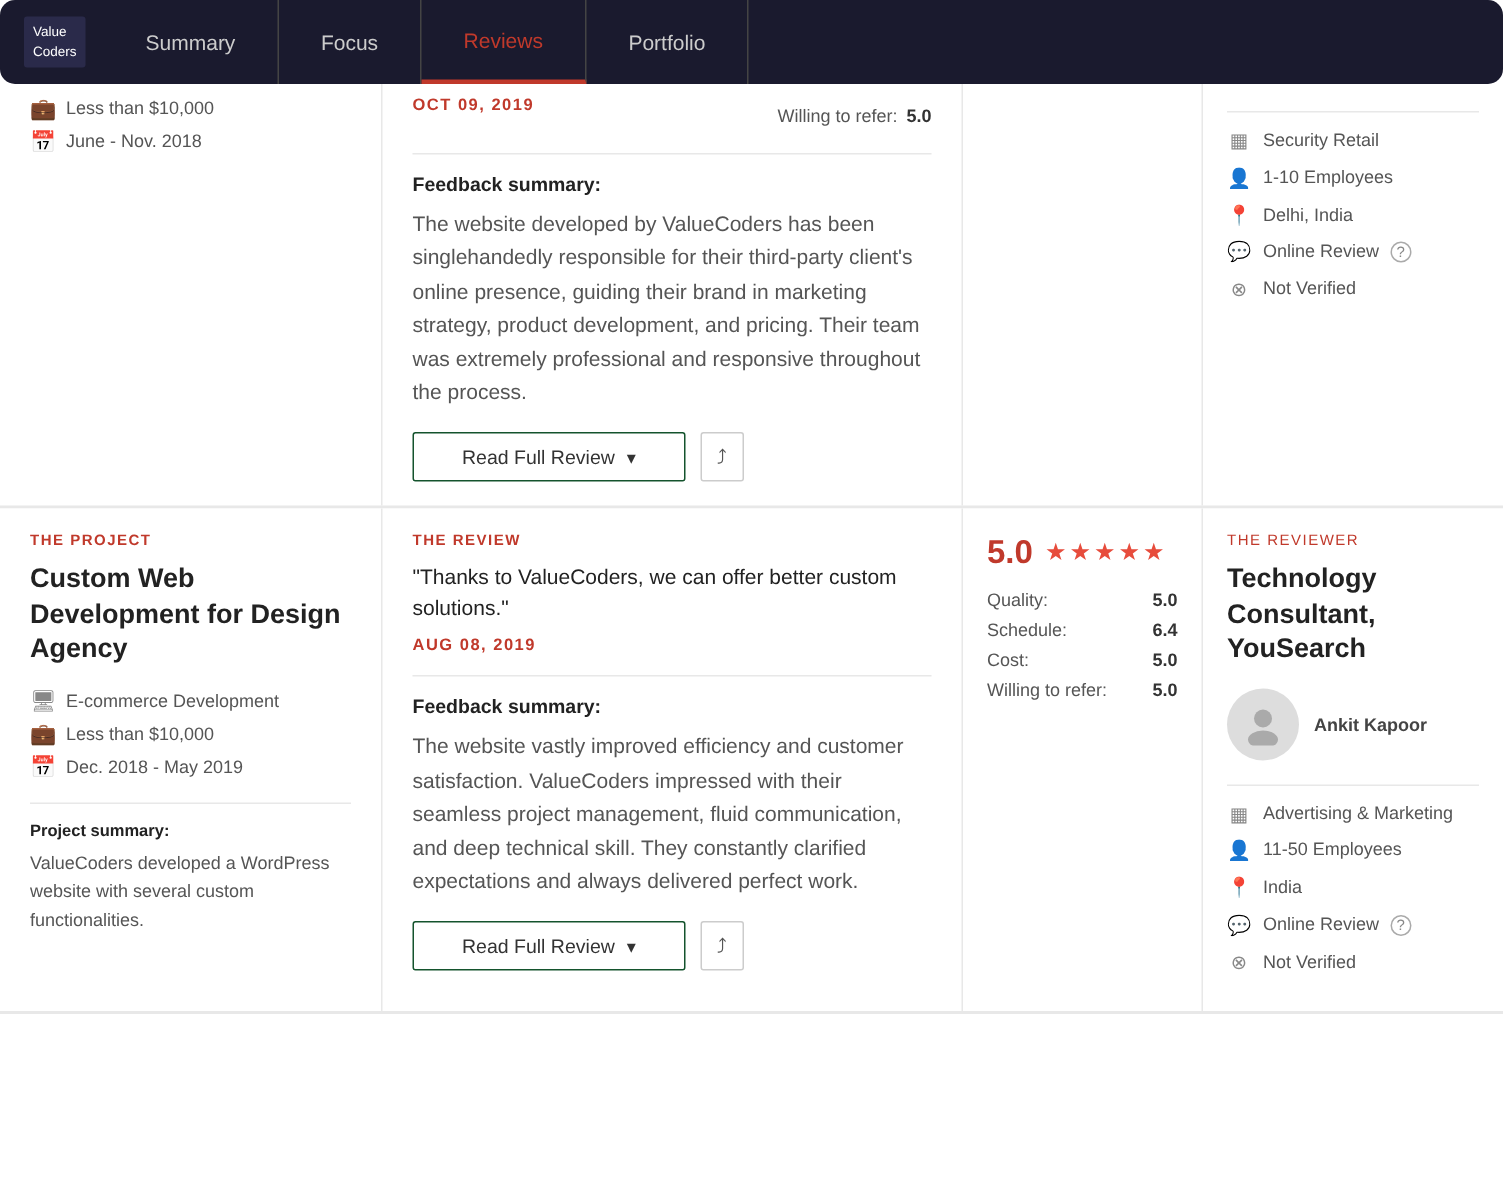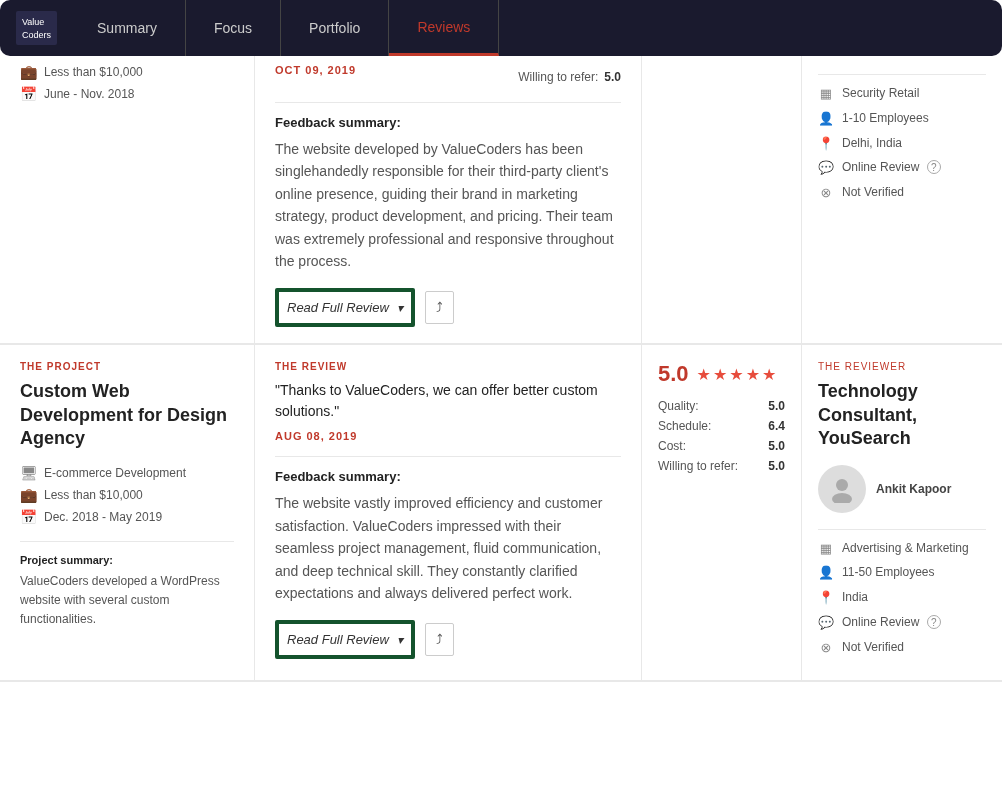--- a/index.html
+++ b/index.html
@@ -158,28 +158,27 @@
     }
     .read-review-row {
       display: flex;
       align-items: center;
       gap: 10px;
     }
     .read-review-btn {
       display: flex;
       align-items: center;
       gap: 8px;
-      border: 4px solid #14532d;
+      border: 1px solid #14532d;
       background: #fff;
-      padding: 8px 8px;
+      padding: 8px 32px;
       font-size: 13px;
       color: #333;
       cursor: pointer;
       border-radius: 2px;
-      font-style: italic;
     }
     .share-btn {
       border: 1px solid #ccc;
       background: #fff;
       padding: 8px 10px;
       cursor: pointer;
       border-radius: 2px;
       color: #555;
     }
 
@@ -338,25 +337,25 @@
   <div class="logo-box">
     <span style="font-size:9px; line-height:1.2;">Value<br>Coders</span>
   </div>
   <nav class="nav-tabs">
     <a class="nav-tab">
         <span>Summary</span>
       </a>
     <a class="nav-tab">
         <span>Focus</span>
       </a>
+    <a class="nav-tab active">
+        <span>Reviews</span>
+      </a>
     <a class="nav-tab">
         <span>Portfolio</span>
-      </a>
-    <a class="nav-tab active">
-        <span>Reviews</span>
       </a>
   </nav>
 </div>
 
 <div class="main">
 
   <div class="partial-card">
 
     <div class="partial-left">
       <div class="project-meta">

